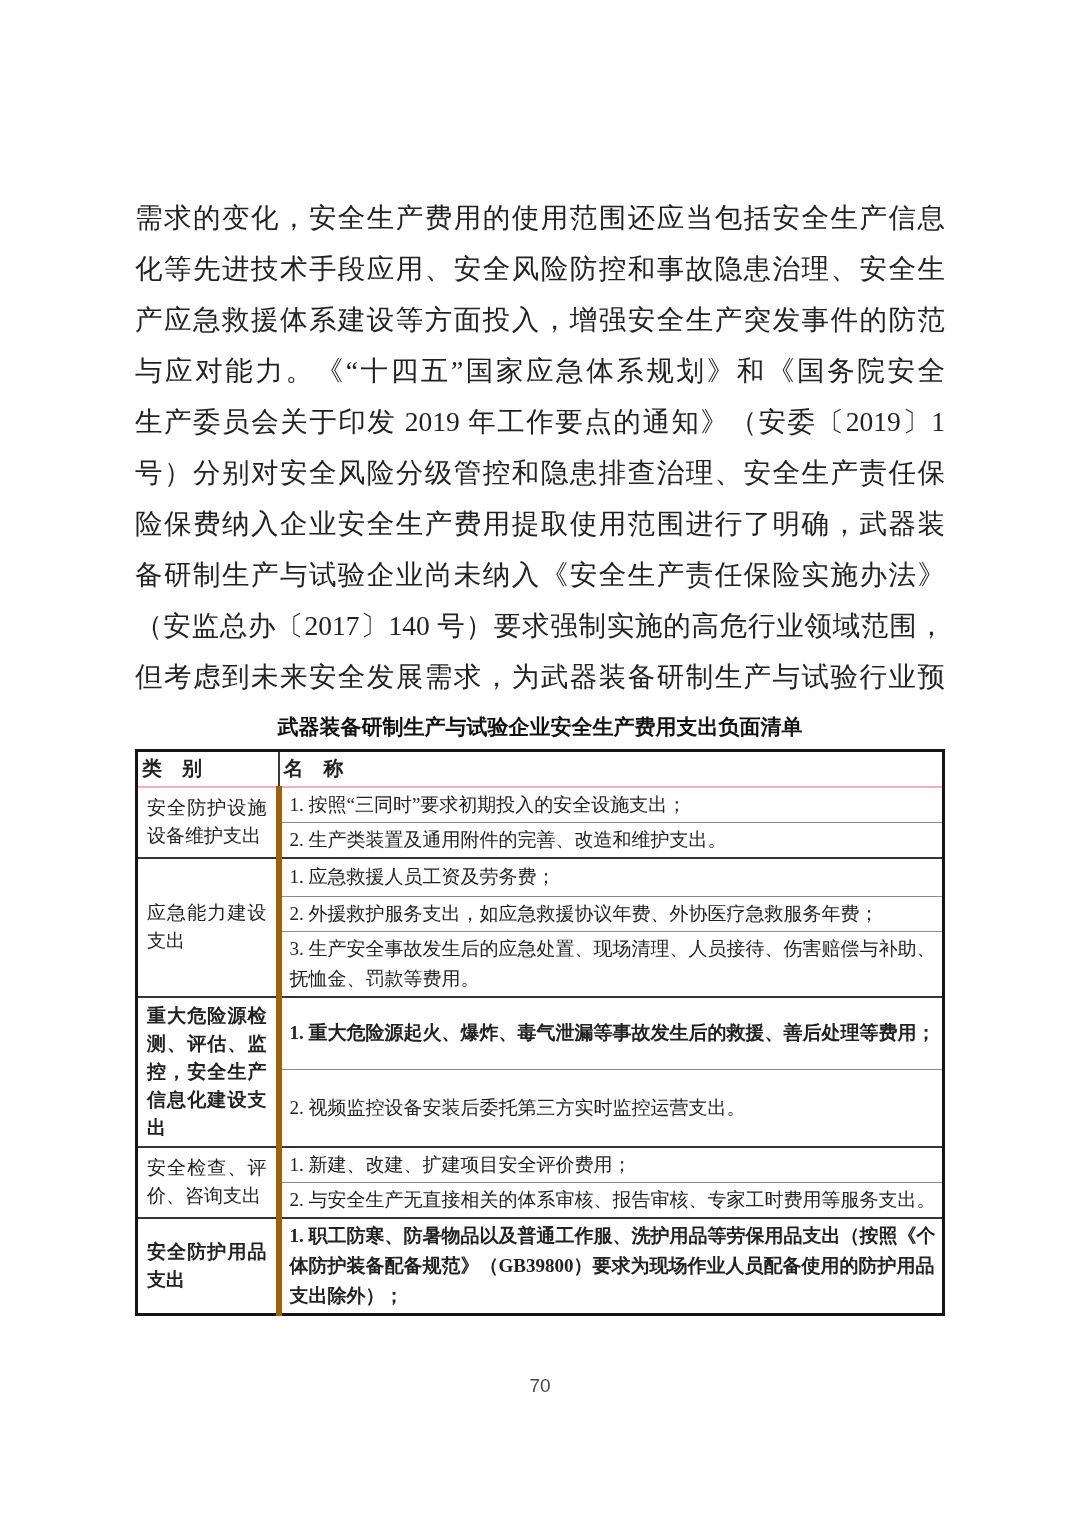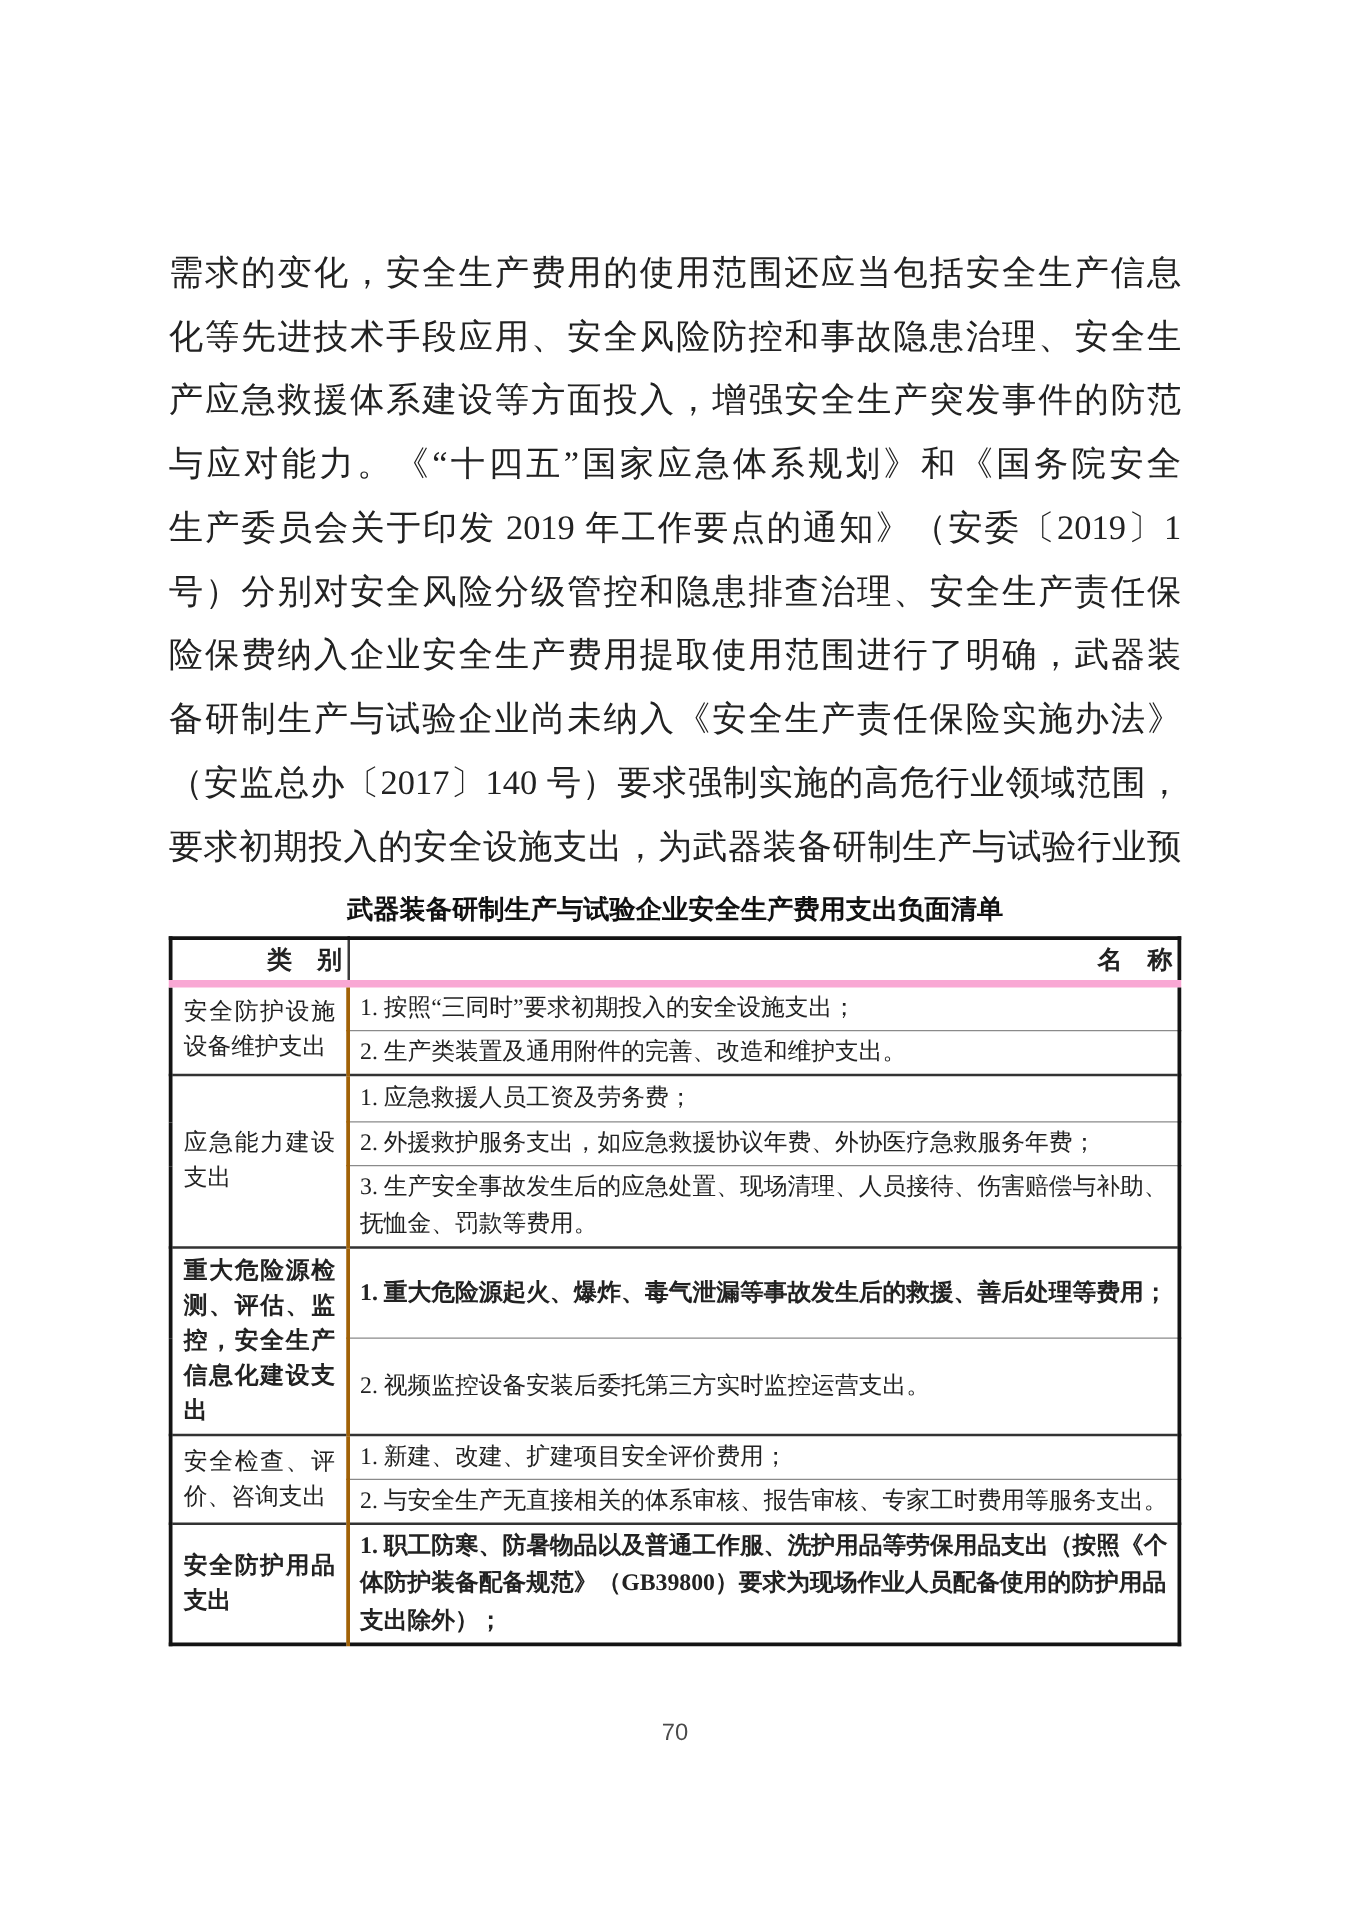--- a/index.html
+++ b/index.html
@@ -55,28 +55,28 @@
     border-collapse: collapse;
     table-layout: fixed;
     border: 3px solid #141414;
     font-size: 19px;
     color: #222;
   }
   col.c1 { width: 142px; }
   table.neg-list th {
     font-weight: bold;
     font-size: 20px;
-    text-align: right;
+    text-align: left;
     vertical-align: middle;
-    border-bottom: 6px solid #f9a8d4;
+    border-bottom: 2px solid #f9a8d4;
     padding: 2px 4px;
   }
   th.cat-h { border-right: 2px solid #3a3a3a; }
   td.cat {
-    border-right: 3px solid #a16207;
+    border-right: 6px solid #a16207;
     vertical-align: middle;
     text-align: justify;
     padding: 4px 9px;
     line-height: 28px;
   }
   td.item {
     vertical-align: middle;
     text-align: left;
     padding: 2px 6px 2px 8px;
     line-height: 30px;
@@ -110,21 +110,21 @@
   <div class="para">
     <div class="line">需求的变化，安全生产费用的使用范围还应当包括安全生产信息</div>
     <div class="line">化等先进技术手段应用、安全风险防控和事故隐患治理、安全生</div>
     <div class="line">产应急救援体系建设等方面投入，增强安全生产突发事件的防范</div>
     <div class="line">与应对能力。《“十四五”国家应急体系规划》和《国务院安全</div>
     <div class="line">生产委员会关于印发 2019 年工作要点的通知》（安委〔2019〕1</div>
     <div class="line">号）分别对安全风险分级管控和隐患排查治理、安全生产责任保</div>
     <div class="line">险保费纳入企业安全生产费用提取使用范围进行了明确，武器装</div>
     <div class="line">备研制生产与试验企业尚未纳入《安全生产责任保险实施办法》</div>
     <div class="line">（安监总办〔2017〕140 号）要求强制实施的高危行业领域范围，</div>
-    <div class="line">要求初期投入的安全设施支出，为武器装备研制生产与试验行业预</div>
+    <div class="line">但考虑到未来安全发展需求，为武器装备研制生产与试验行业预</div>
   </div>
 
   <div class="table-title">武器装备研制生产与试验企业安全生产费用支出负面清单</div>
 
   <table class="neg-list">
     <colgroup>
         <col class="c1">
         <col>
       </colgroup>
     <tbody>

